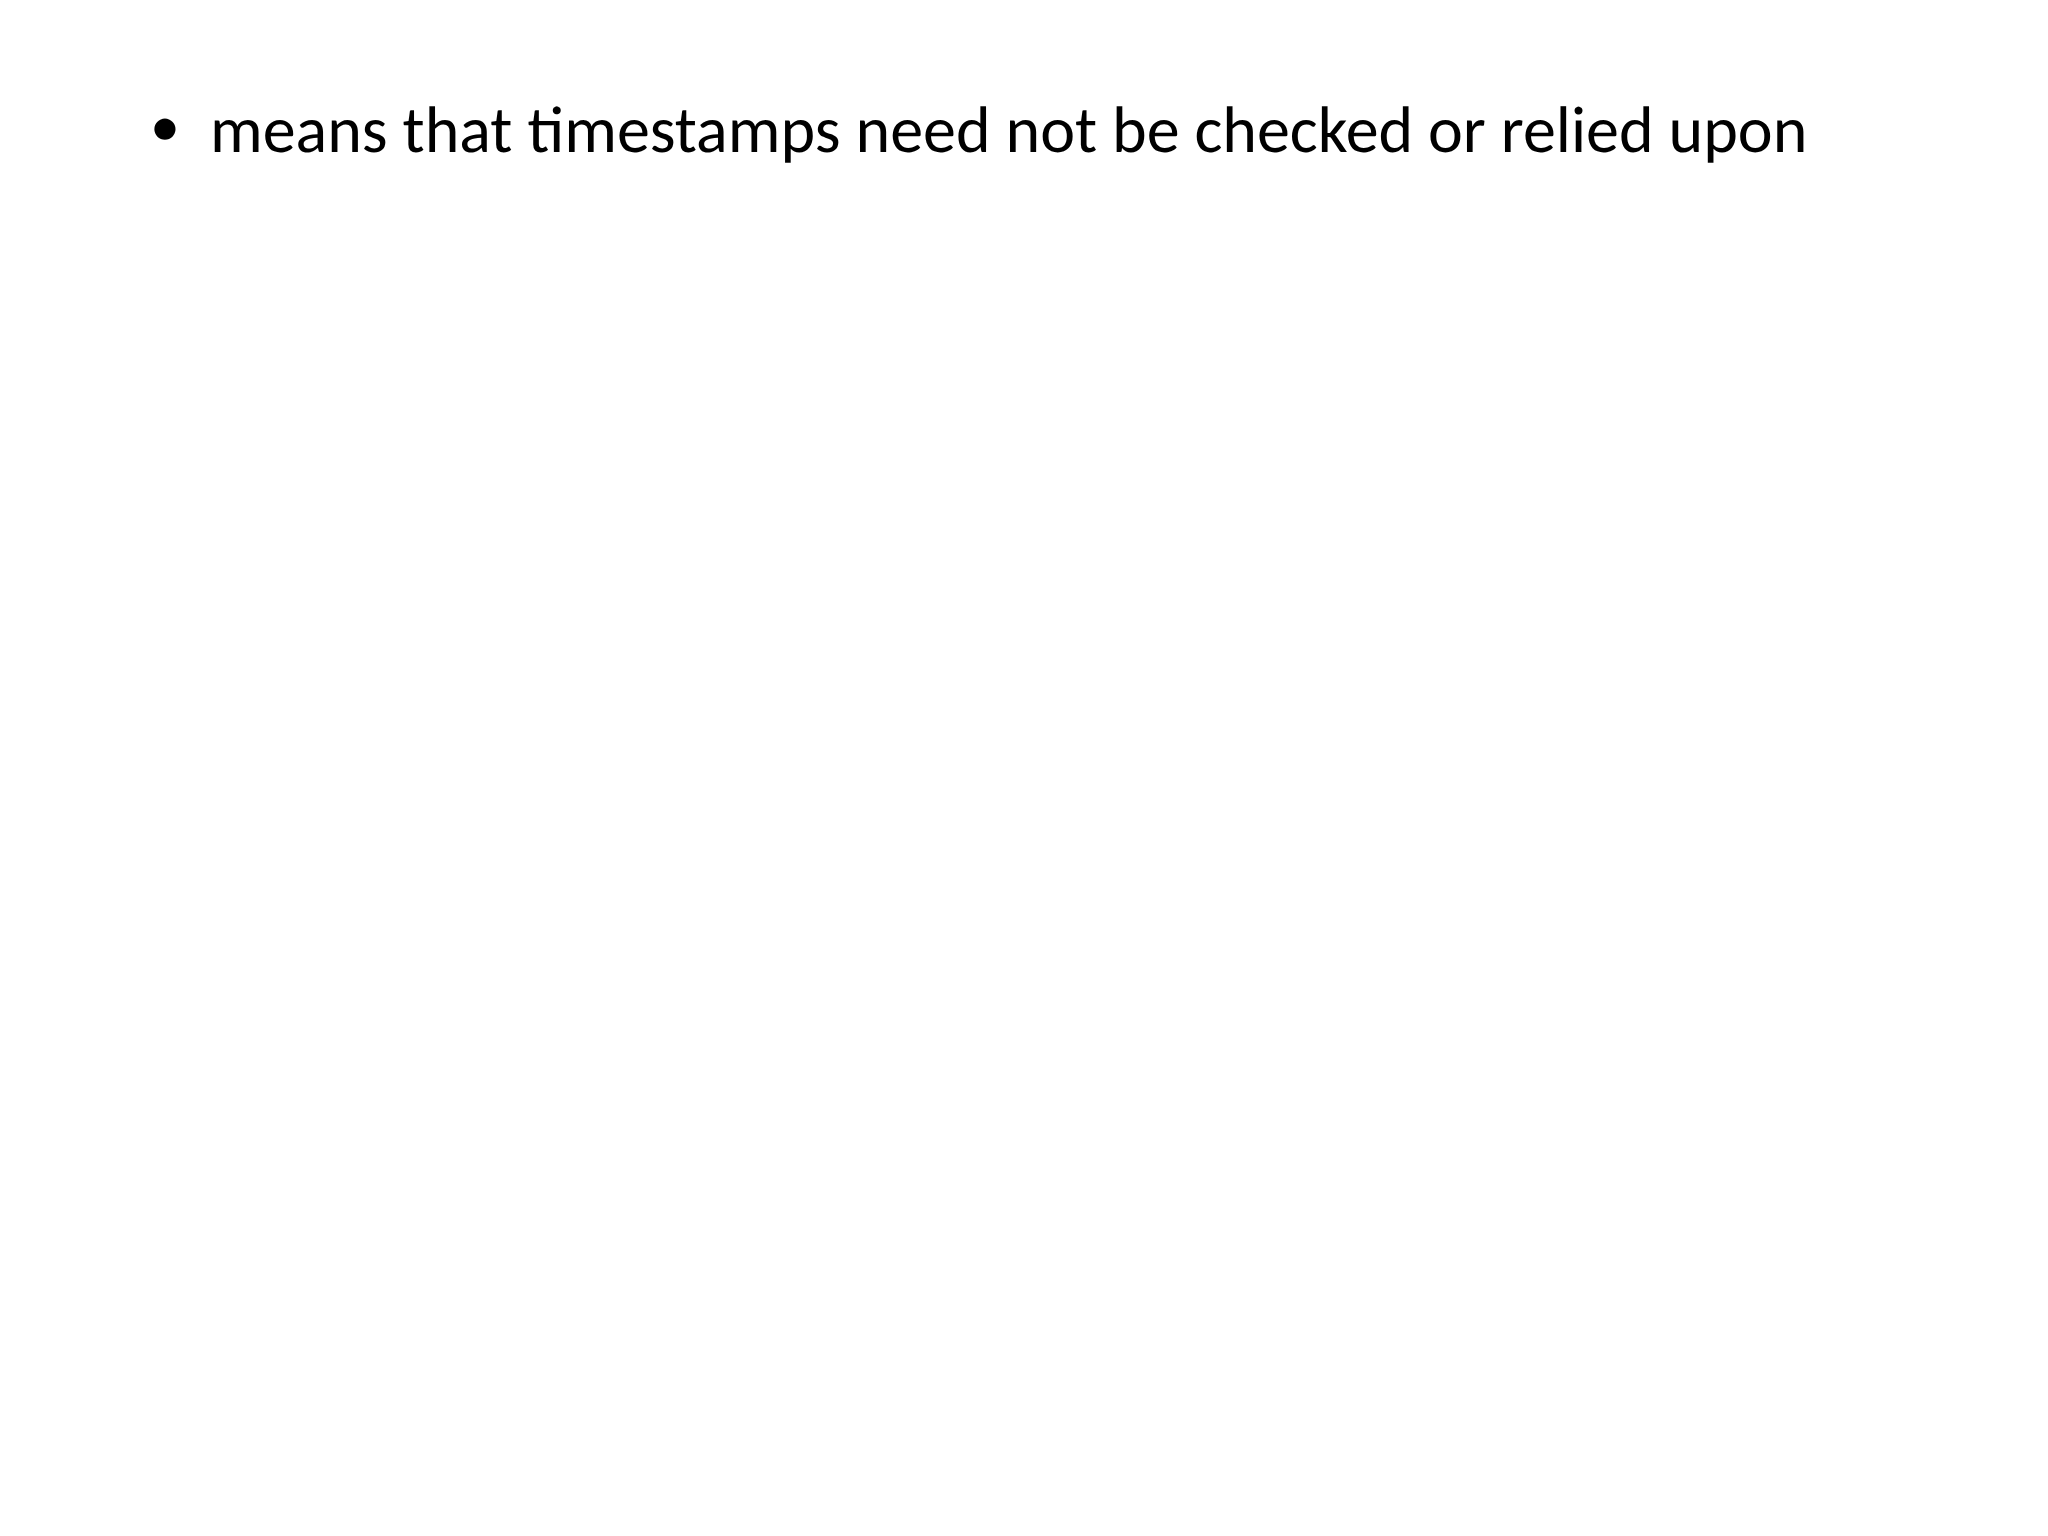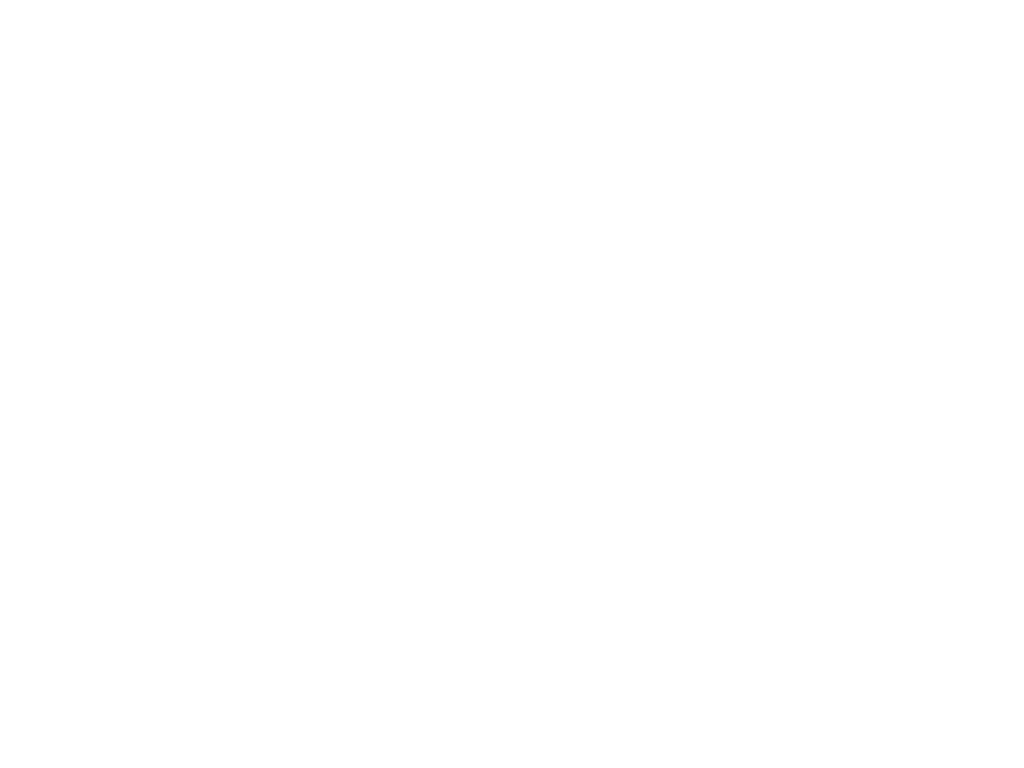--- a/index.html
+++ b/index.html
@@ -48,15 +48,16 @@
       top: 0;
       font-size: 30px;
     }
   </style>
 </head>
 <body>
 
 <div class="slide">
   <div class="content">
     <ul>
+      <li>means that timestamps need not be checked or relied upon</li>
     </ul>
   </div>
 </div>
 
 </body></html>

